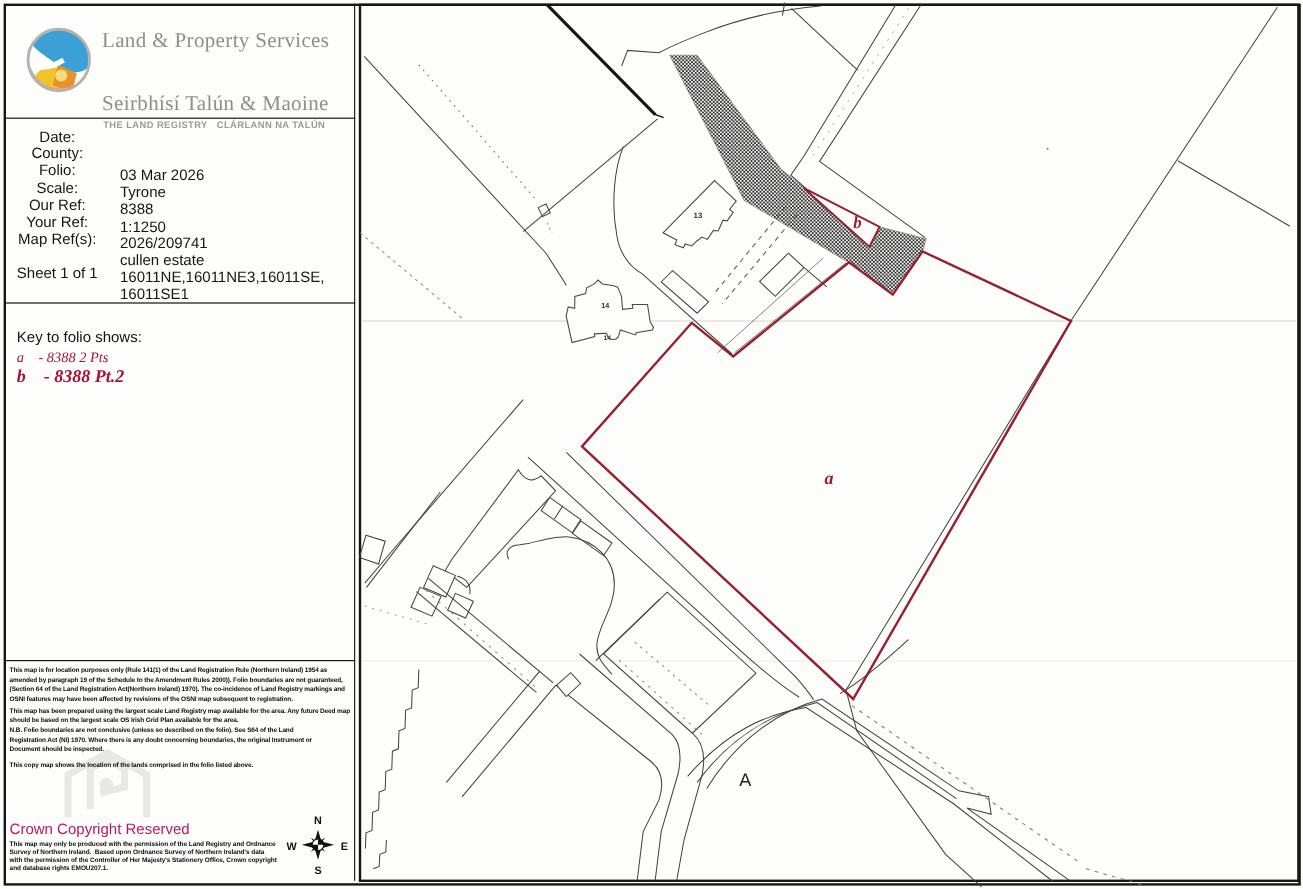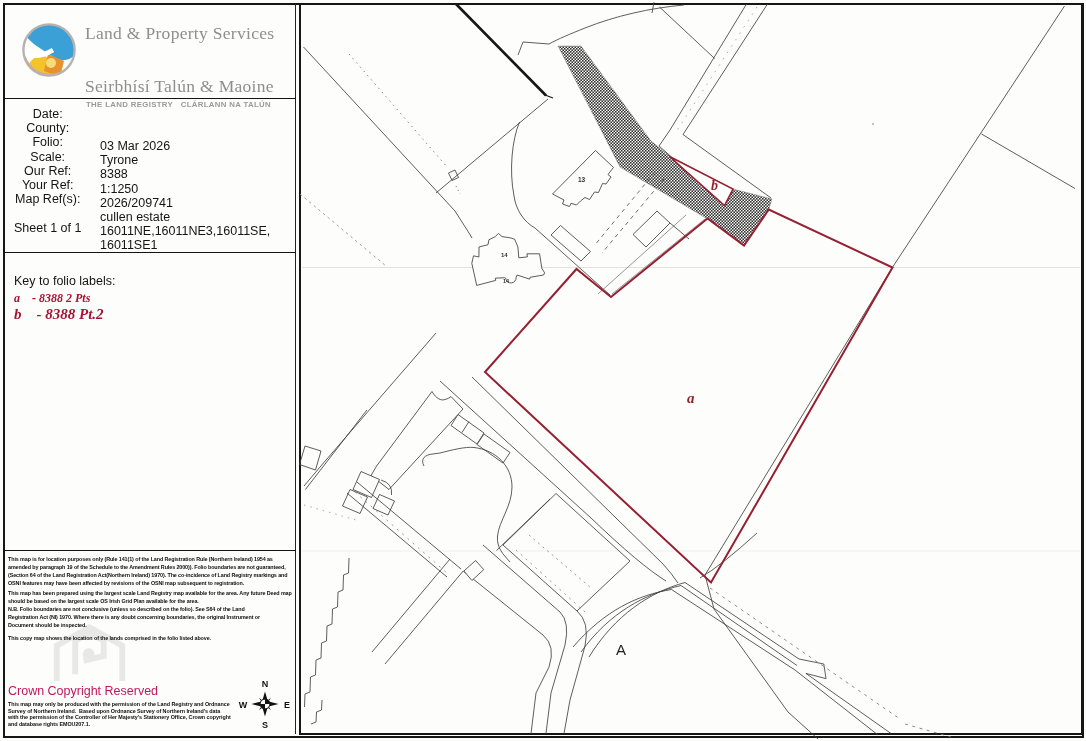--- a/index.html
+++ b/index.html
@@ -56,23 +56,23 @@
 <div class="abs" style="left:85px;top:23px;font-family:'Liberation Serif',serif;font-size:17.5px;color:#8e8e8e;letter-spacing:0.3px;text-align:center;">Land &amp; Property Services</div>
 
 <div class="abs" style="left:85px;top:48px;font-family:'Liberation Serif',serif;font-size:17.5px;color:#8e8e8e;letter-spacing:0.3px;margin-top:28px;">Seirbhísí Talún &amp; Maoine</div>
 
 <div class="abs" style="left:86px;top:73px;font-size:7.8px;font-weight:bold;color:#9a9a9a;letter-spacing:0.35px;margin-top:27px;">THE LAND REGISTRY&nbsp;&nbsp;&nbsp;CLÁRLANN NA TALÚN</div>
 
 <div class="abs lbl" style="left:14px;top:107px;text-align:center;">Date:<br>County:<br>Folio:<br>Scale:<br>Our Ref:<br>Your Ref:<br>Map Ref(s):<br><br>Sheet 1 of 1</div>
 
 <div class="abs lbl" style="left:100px;top:107px;margin-top:32px;">03 Mar 2026<br>Tyrone<br>8388<br>1:1250<br>2026/209741<br>cullen estate<br>16011NE,16011NE3,16011SE,<br>16011SE1</div>
 
-<div class="abs lbl" style="left:14px;top:274px;">Key to folio labels:</div>
-
-<div class="abs" style="left:14px;top:291px;font-family:'Liberation Serif',serif;font-style:italic;font-weight:bold;font-size:12px;color:#a61335;"><i>a</i>&nbsp;&nbsp;&nbsp;&nbsp;- 8388 2 Pts</div>
+<div class="abs lbl" style="left:14px;top:274px;">Key to folio shows:</div>
+
+<div class="abs" style="left:14px;top:291px;font-family:'Liberation Serif',serif;font-style:italic;font-weight:normal;font-size:12px;color:#a61335;"><i>a</i>&nbsp;&nbsp;&nbsp;&nbsp;- 8388 2 Pts</div>
 
 <div class="abs" style="left:14px;top:306px;font-family:'Liberation Serif',serif;font-style:italic;font-weight:bold;font-size:15px;color:#a61335;"><i>b</i>&nbsp;&nbsp;&nbsp;&nbsp;- 8388 Pt.2</div>
 
 <div class="abs legal" style="left:8px;top:555px;">This map is for location purposes only (Rule 141(1) of the Land Registration Rule (Northern Ireland) 1954 as<br>amended by paragraph 19 of the Schedule to the Amendment Rules 2000)). Folio boundaries are not guaranteed,<br>(Section 64 of the Land Registration Act(Northern Ireland) 1970). The co-incidence of Land Registry markings and<br>OSNI features may have been affected by revisions of the OSNI map subsequent to registration.</div>
 
 <div class="abs legal" style="left:8px;top:589px;">This map has been prepared using the largest scale Land Registry map available for the area. Any future Deed map<br>should be based on the largest scale OS Irish Grid Plan available for the area.<br>N.B. Folio boundaries are not conclusive (unless so described on the folio). See S64 of the Land<br>Registration Act (NI) 1970. Where there is any doubt concerning boundaries, the original Instrument or<br>Document should be inspected.</div>
 
 <div class="abs legal" style="left:8px;top:633.5px;">This copy map shows the location of the lands comprised in the folio listed above.</div>
 
 <div class="abs" style="left:8px;top:683.5px;font-size:12.5px;color:#be185d;">Crown Copyright Reserved</div>

